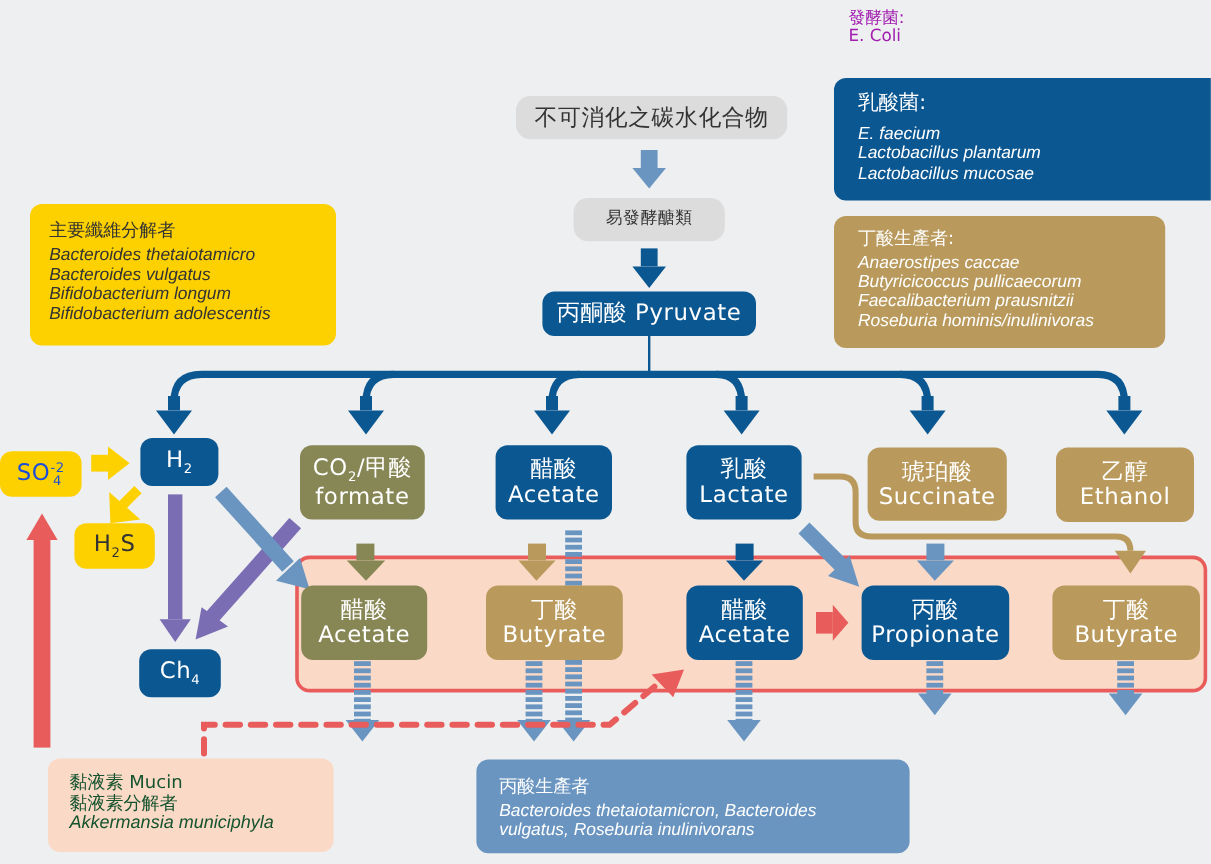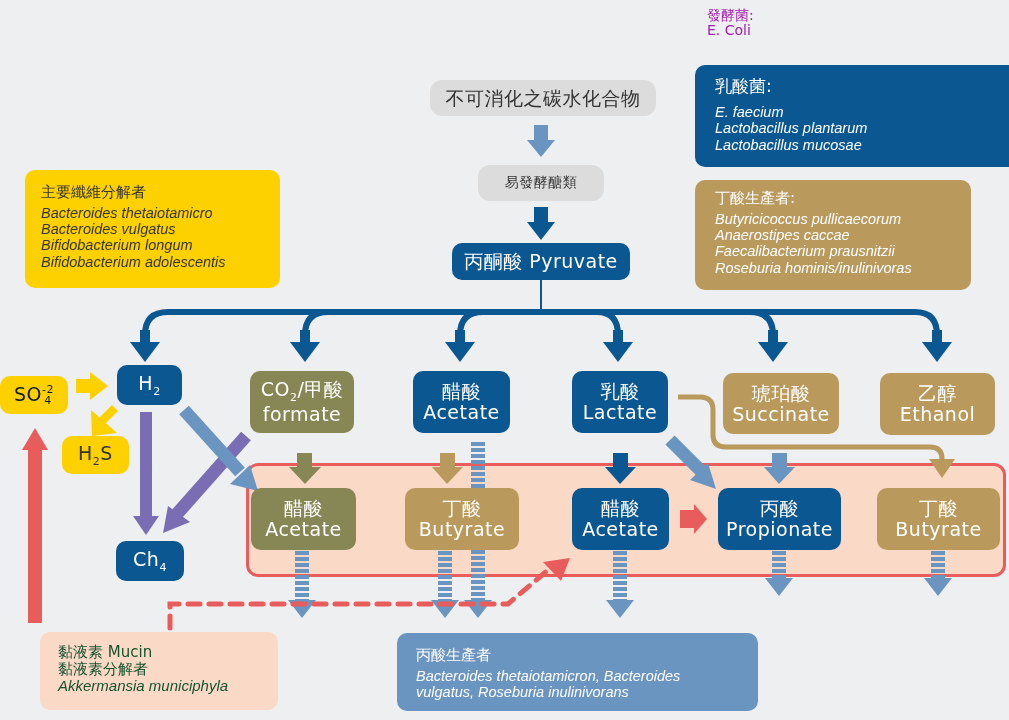--- a/index.html
+++ b/index.html
@@ -29,22 +29,22 @@
 
 <div class="note navy" style="left:695px;top:65px;width:324px;height:102px;color:#fff;padding:12px 20px;">
   <div class="head" style="font-size:17px;margin-bottom:8px;">乳酸菌:</div>
   <div class="it">E. faecium</div>
   <div class="it">Lactobacillus plantarum</div>
   <div class="it">Lactobacillus mucosae</div>
 </div>
 
 <div class="note tan" style="left:695px;top:180px;width:276px;height:110px;color:#fff;padding:10px 20px;">
   <div class="head">丁酸生產者:</div>
+  <div class="it">Anaerostipes caccae</div>
   <div class="it">Butyricicoccus pullicaecorum</div>
-  <div class="it">Anaerostipes caccae</div>
   <div class="it">Faecalibacterium prausnitzii</div>
   <div class="it">Roseburia hominis/inulinivoras</div>
 </div>
 
 <div class="note gold" style="left:25px;top:170px;width:255px;height:118px;color:#333;padding:14px 16px;">
   <div class="head">主要纖維分解者</div>
   <div class="it">Bacteroides thetaiotamicro</div>
   <div class="it">Bacteroides vulgatus</div>
   <div class="it">Bifidobacterium longum</div>
   <div class="it">Bifidobacterium adolescentis</div>
@@ -256,21 +256,21 @@
   <span class="lbl" style="font-size:19px;">不可消化之碳水化合物</span>
 </div>
 <div class="box grey" style="left:478px;top:165px;width:126px;height:36px;border-radius:12px;">
   <span class="lbl" style="font-size:14px;">易發酵醣類</span>
 </div>
 <div class="box navy" style="left:452px;top:243px;width:178px;height:37px;">
   <span class="lbl">丙酮酸 Pyruvate</span>
 </div>
 
 <div class="box gold" style="left:0;top:376px;width:68px;height:38px;">
-  <span class="lbl" style="color:#0f172a;"><span>SO</span><span style="display:inline-flex;flex-direction:column;font-size:11px;vertical-align:middle;line-height:1;">
+  <span class="lbl" style="color:#1d4ed8;"><span>SO</span><span style="display:inline-flex;flex-direction:column;font-size:11px;vertical-align:middle;line-height:1;">
         <span>-2</span>
         <span>4</span>
       </span></span>
 </div>
 <div class="box gold" style="left:62px;top:436px;width:67px;height:38px;">
   <span class="lbl" style="color:#333;"><span>H</span><sub>2</sub><span>S</span></span>
 </div>
 <div class="box navy" style="left:117px;top:365px;width:65px;height:40px;">
   <span class="lbl"><span>H</span><sub>2</sub></span>
 </div>

